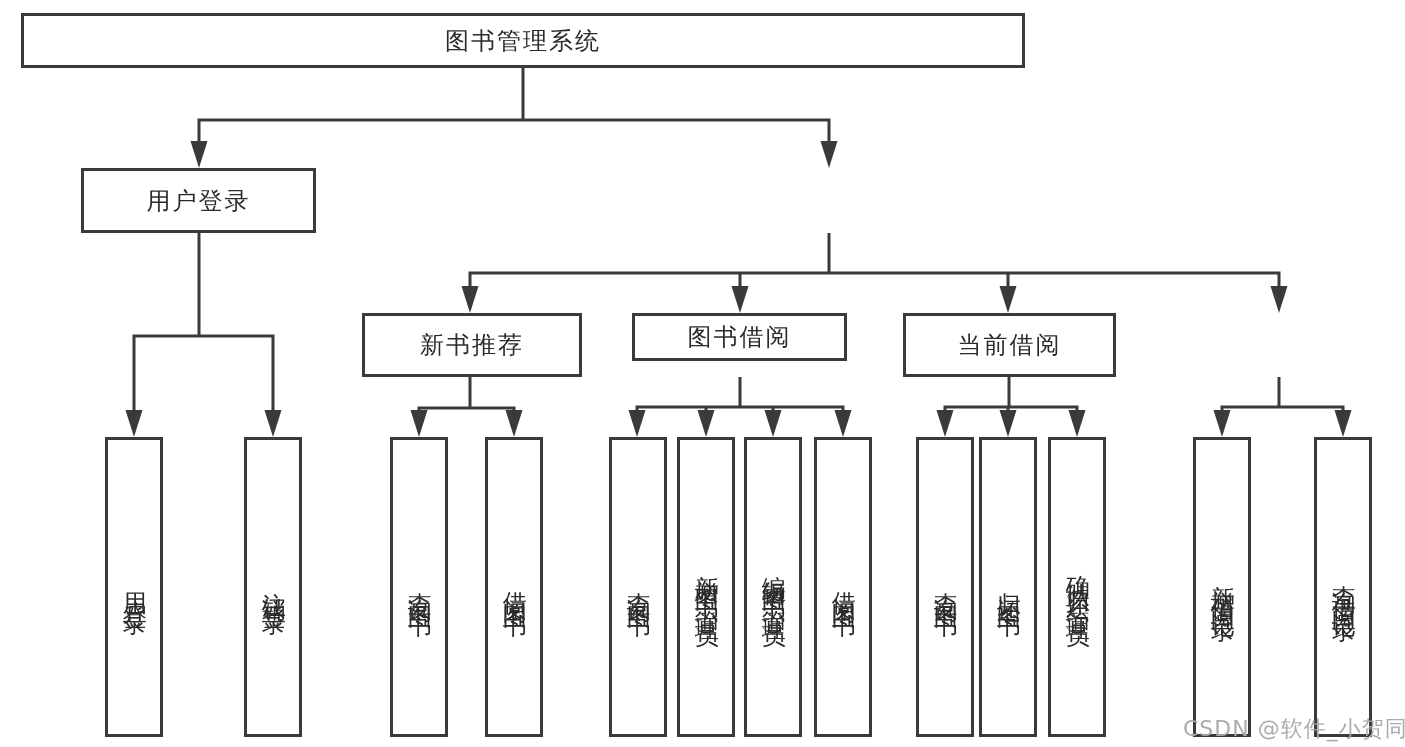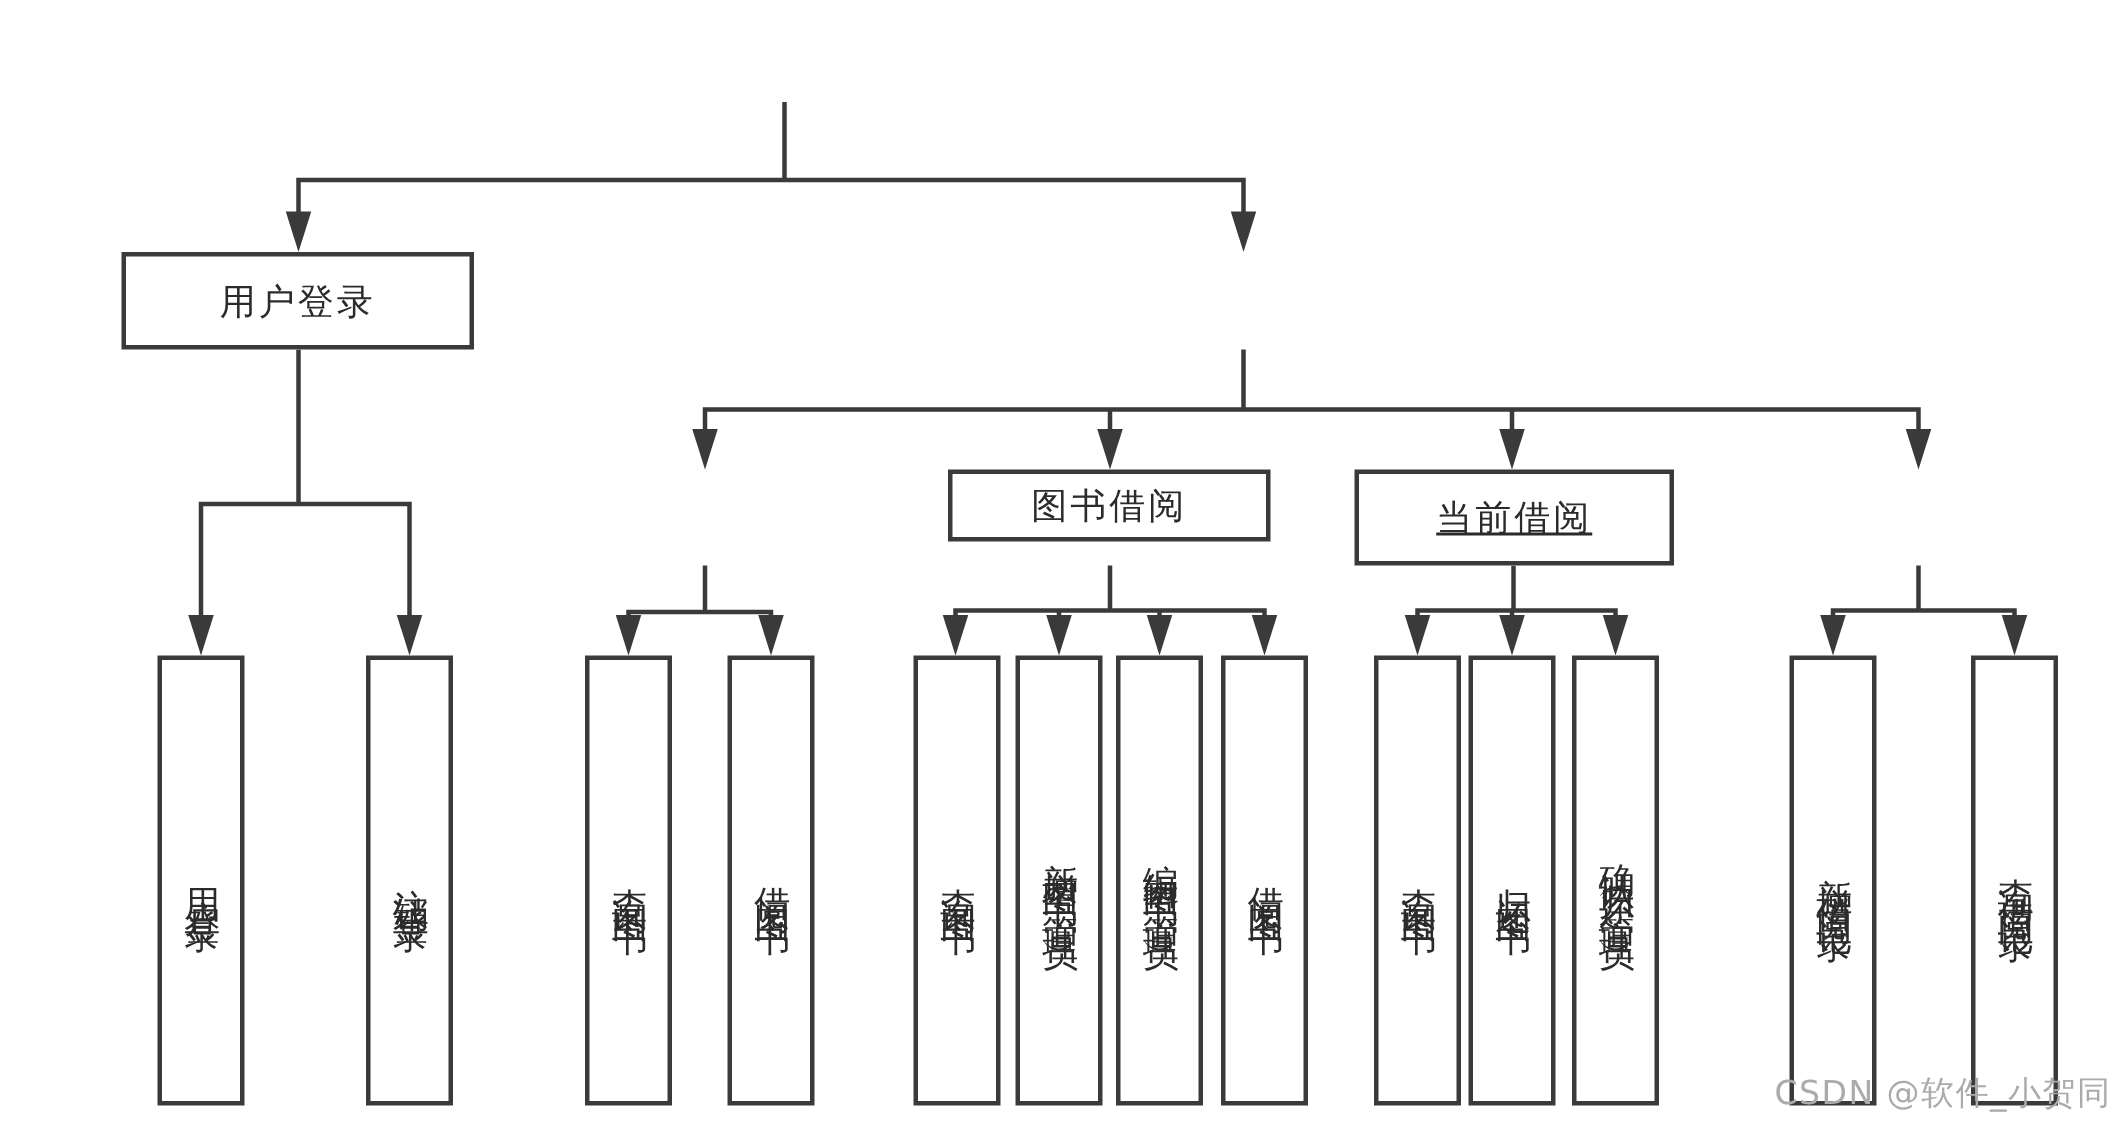--- a/index.html
+++ b/index.html
@@ -18,21 +18,21 @@
   .vbox .vtext{
     writing-mode:vertical-rl;text-orientation:mixed;
     font-size:24px;letter-spacing:7px;line-height:1.15;color:#2b2b2b;
   }
   
   .n-root{left:21px;top:13px;width:1004px;height:55px;}
   .n-l2-0{left:81px;top:168px;width:235px;height:65px;}
   .n-l2-1{left:712px;top:168px;width:234px;height:65px;}
   .n-l3-0{left:362px;top:313px;width:220px;height:64px;}
   .n-l3-1{left:632px;top:313px;width:215px;height:48px;}
-  .n-l3-2{left:903px;top:313px;width:213px;height:64px;text-decoration:underline;}
+  .n-l3-2{left:903px;top:313px;width:213px;height:64px;}
   .n-l3-3{left:1172px;top:313px;width:215px;height:64px;}
   .leaf{top:437px;width:58px;height:300px;}
   .lf-0{left:105px}.lf-1{left:244px}.lf-2{left:390px}.lf-3{left:485px}
   .lf-4{left:609px}.lf-5{left:677px}.lf-6{left:744px}.lf-7{left:814px}
   .lf-8{left:916px}.lf-9{left:979px}.lf-10{left:1048px}
   .lf-11{left:1193px}.lf-12{left:1314px}
   .watermark{
     position:absolute;left:1183px;top:714px;z-index:5;
     font-size:22px;color:#ababab;letter-spacing:1px;white-space:nowrap;
   }
@@ -75,23 +75,25 @@
       <polygon points="764.5,410 781.5,410 773,437"></polygon>
       <polygon points="834.5,410 851.5,410 843,437"></polygon>
       <polygon points="936.5,410 953.5,410 945,437"></polygon>
       <polygon points="999.5,410 1016.5,410 1008,437"></polygon>
       <polygon points="1068.5,410 1085.5,410 1077,437"></polygon>
       <polygon points="1213.5,410 1230.5,410 1222,437"></polygon>
       <polygon points="1334.5,410 1351.5,410 1343,437"></polygon>
     </g>
   </svg>
 
+  <div class="box hbox n-root">图书管理系统</div>
 
   <div class="box hbox n-l2-0">用户登录</div>
 
+  <div class="box hbox n-l3-0">新书推荐</div>
   <div class="box hbox n-l3-1">图书借阅</div>
   <div class="box hbox n-l3-2">当前借阅</div>
 
   <div class="box vbox leaf lf-0">
     <span class="vtext">用户登录</span>
   </div>
   <div class="box vbox leaf lf-1">
     <span class="vtext">注销登录</span>
   </div>
 

